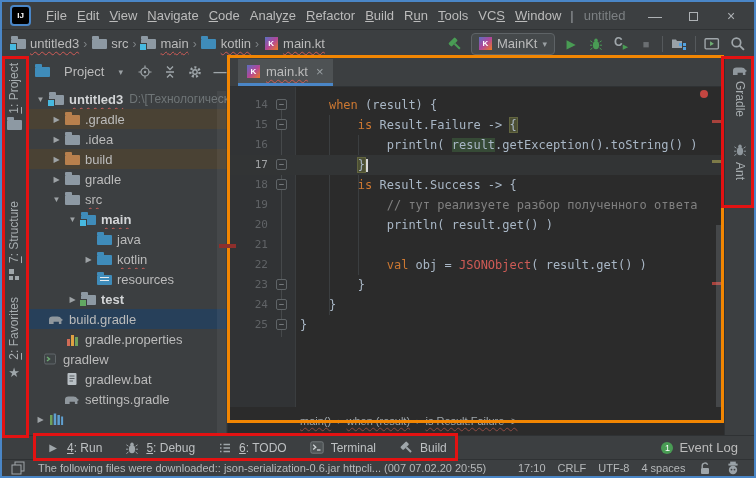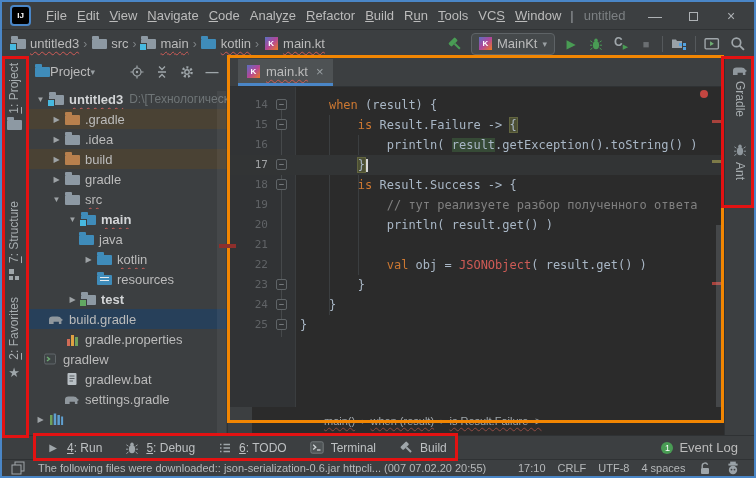--- a/index.html
+++ b/index.html
@@ -42,21 +42,21 @@
   .vitem{position:absolute;left:0;width:100%;display:flex;flex-direction:column;align-items:center;
     color:#a7adb0;font-size:12px;cursor:default;}
   .vlabel{writing-mode:vertical-rl;white-space:nowrap;}
   .stripe-left .vlabel{transform:rotate(180deg);}
   .stripe-left .vitem{flex-direction:column-reverse;}
   .stripe-left .vitem .sicon{margin-top:5px;}
   .stripe-right .vitem .sicon{margin-bottom:5px;}
 
   
   .project-panel{width:201px;border-right:1px solid #2f3234;position:relative;background:#3c3f41;}
-  .panel-header{height:29px;display:flex;align-items:center;padding:0 7px;gap:0;}
+  .panel-header{height:29px;display:flex;align-items:center;padding:0 7px;gap:14px;}
   .ph-arrow{font-size:9px;color:#9aa0a3;}
   .ph-icons{margin-left:auto;display:flex;align-items:center;gap:9px;}
   .tree{position:absolute;top:32px;left:0;right:0;}
   .tree-row{height:20px;display:flex;align-items:center;white-space:nowrap;overflow:hidden;cursor:default;}
   .tree-row.sel{background:#27405a;}
   .tree-row.excl{background:#4a4234;}
   .t-arrow{width:15px;flex:none;font-size:8px;color:#9da2a5;text-align:center;}
   .t-label{margin-left:5px;}
   .t-label.bold{font-weight:bold;color:#d2d4d6;}
   .t-sub{color:#6f7577;margin-left:6px;font-size:12px;}
@@ -99,21 +99,21 @@
   .cm{color:#808080;}
   .err{color:#cf5b56;}
   .hl{background:#364a36;}
   .brace{background:#4c4f34;box-shadow:0 0 0 1px #62653f;}
   .caret{display:inline-block;width:2px;height:13px;background:#d8d8d8;vertical-align:text-bottom;margin-left:1px;}
   .guide{position:absolute;width:1px;background:#3b3e40;}
   .ed-scroll{position:absolute;right:0;top:138px;height:190px;width:8px;background:rgba(166,174,181,0.22);}
   .mark{position:absolute;right:3px;width:9px;height:3px;}
   .err-circle{position:absolute;right:16px;top:3px;width:8px;height:8px;border-radius:50%;background:#c34641;}
   .crumbbar{height:28px;background:#2b2b2b;display:flex;align-items:center;padding-left:72px;gap:6px;
-    font-size:11px;color:#9fa6ab;margin-left:24px;}
+    font-size:11px;color:#9fa6ab;}
   .bc-sep{color:#6a7074;font-size:10px;}
   .bc-item{text-decoration:underline;text-decoration-style:wavy;text-decoration-color:#8e4b45;
     text-decoration-thickness:1px;text-underline-offset:2px;}
 
   
   .bottombar{height:24px;display:flex;align-items:center;padding:0 8px;border-top:1px solid #2f3234;}
   .bb{display:flex;align-items:center;gap:6px;padding:0 11px;font-size:12px;color:#bdc0c2;cursor:default;}
   .bb:first-child{margin-left:24px;}
   .event-log{margin-left:auto;display:flex;align-items:center;gap:6px;padding-right:8px;}
   .ev-dot{width:12px;height:12px;border-radius:50%;background:#499c54;color:#fff;font-size:9px;
@@ -357,21 +357,21 @@
             </span>
             <span class="t-label wavy">src</span>
           </div>
           <div class="tree-row" style="padding-left: 38px;">
             <span class="t-arrow">▼</span>
             <span class="fic">
               <span class="fold-ic blue badge-blue"></span>
             </span>
             <span class="t-label bold wavy">main</span>
           </div>
-          <div class="tree-row" style="padding-left: 36px;">
+          <div class="tree-row" style="padding-left: 54px;">
             <span class="t-arrow"></span>
             <span class="fic">
               <span class="fold-ic blue"></span>
             </span>
             <span class="t-label">java</span>
           </div>
           <div class="tree-row" style="padding-left: 54px;">
             <span class="t-arrow">▶</span>
             <span class="fic">
               <span class="fold-ic blue"></span>

